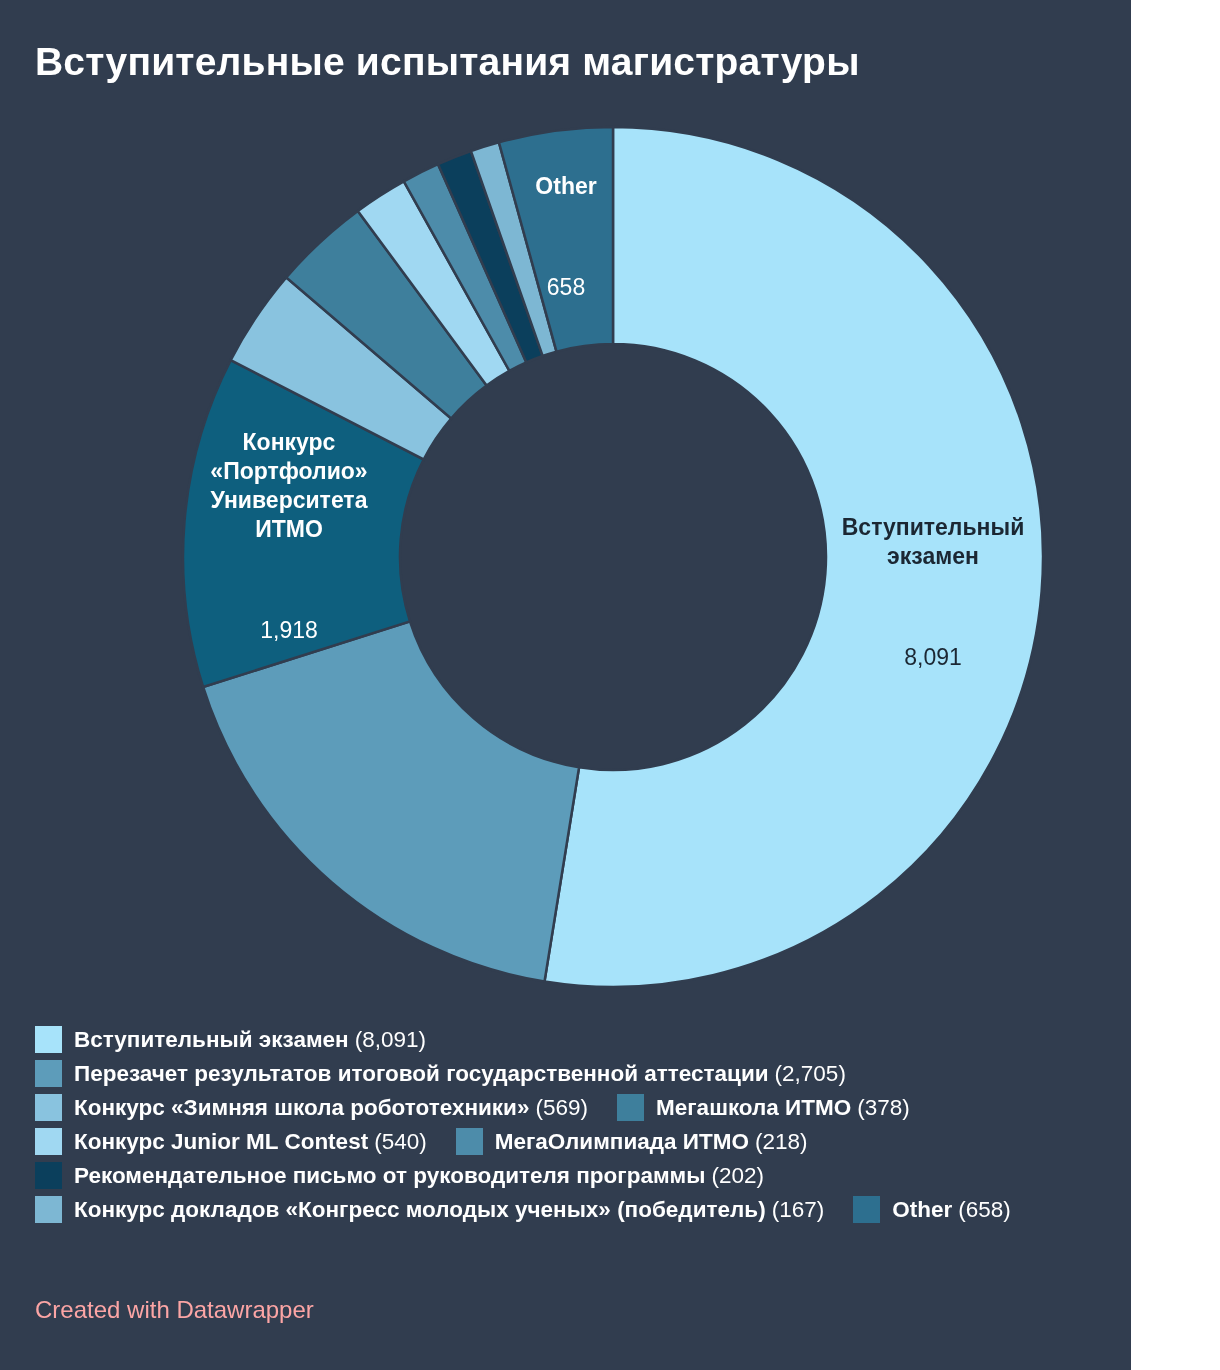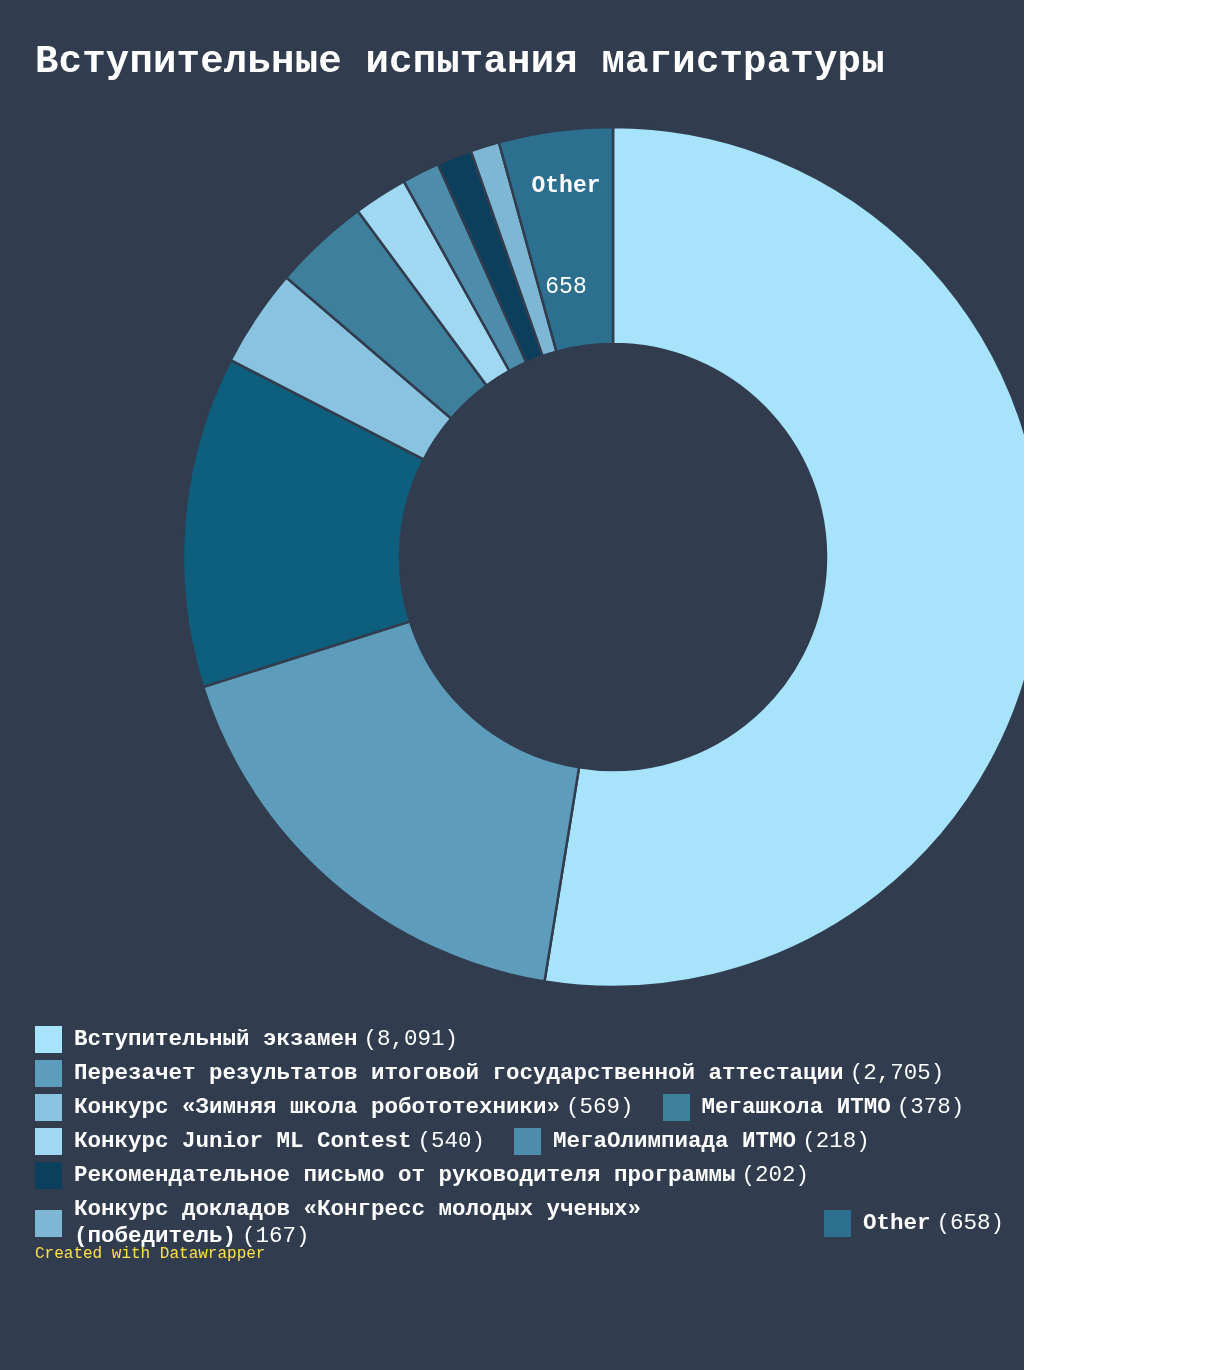--- a/index.html
+++ b/index.html
@@ -1,22 +1,22 @@
 <!DOCTYPE html>
 <html><head>
 <meta charset="utf-8">
 <style>
   html,body{margin:0;padding:0;}
   .stage{
     position:relative;
-    width:1024px;
+    width:1131px;
     height:1370px;
     background:#313D4F;
     overflow:hidden;
-    font-family:Liberation Mono, monospace;
+    font-family:Liberation Sans, sans-serif;
   }
   .chart-title{
     position:absolute;
     left:35px; top:40px;
     font-size:39px;
     font-weight:700;
     color:#FFFFFF;
     letter-spacing:0.2px;
   }
   #donut{position:absolute;left:0;top:0;}
@@ -57,23 +57,23 @@
   }
   .legend-text{
     color:#FFFFFF;
     font-size:22.5px;
     line-height:27px;
   }
   .legend-text .lg-label{font-weight:700;}
   .legend-text .lg-count{font-weight:400;margin-left:6px;}
   .credit{
     position:absolute;
-    left:35px; top:1245px;
-    font-size:16px;
-    color:#fde047;
+    left:35px; top:1296px;
+    font-size:24px;
+    color:#fca5a5;
     text-decoration:none;
   }
 </style>
 </head>
 <body>
 
 <div class="stage">
 
   <div class="chart-title">Вступительные испытания магистратуры</div>
 
@@ -83,22 +83,34 @@
       <path d="M 203.11 686.97 A 430 430 0 0 1 230.72 360.12 L 423.64 459.48 A 213 213 0 0 0 409.96 621.38 Z" fill="#0E5F7E" stroke="#313D4F" stroke-width="2.5"></path>
       <path d="M 230.72 360.12 A 430 430 0 0 1 286.28 277.44 L 451.16 418.52 A 213 213 0 0 0 423.64 459.48 Z" fill="#89C3DF" stroke="#313D4F" stroke-width="2.5"></path>
       <path d="M 286.28 277.44 A 430 430 0 0 1 357.82 210.91 L 486.60 385.56 A 213 213 0 0 0 451.16 418.52 Z" fill="#3E7F9C" stroke="#313D4F" stroke-width="2.5"></path>
       <path d="M 357.82 210.91 A 430 430 0 0 1 403.83 181.31 L 509.39 370.90 A 213 213 0 0 0 486.60 385.56 Z" fill="#A0D8F2" stroke="#313D4F" stroke-width="2.5"></path>
       <path d="M 403.83 181.31 A 430 430 0 0 1 438.03 164.21 L 526.33 362.43 A 213 213 0 0 0 509.39 370.90 Z" fill="#4D8CAA" stroke="#313D4F" stroke-width="2.5"></path>
       <path d="M 438.03 164.21 A 430 430 0 0 1 470.96 151.14 L 542.64 355.96 A 213 213 0 0 0 526.33 362.43 Z" fill="#0B3F5C" stroke="#313D4F" stroke-width="2.5"></path>
       <path d="M 470.96 151.14 A 430 430 0 0 1 498.93 142.41 L 556.49 351.63 A 213 213 0 0 0 542.64 355.96 Z" fill="#7DB7D3" stroke="#313D4F" stroke-width="2.5"></path>
       <path d="M 498.93 142.41 A 430 430 0 0 1 613.00 127.00 L 613.00 344.00 A 213 213 0 0 0 556.49 351.63 Z" fill="#2D6F8F" stroke="#313D4F" stroke-width="2.5"></path>
     </svg>
 
+  <div class="slice-label dark label-exam">
+    <div class="sl-name">Вступительный
+экзамен</div>
+    <div class="sl-value">8,091</div>
+  </div>
 
 
+  <div class="slice-label label-portfolio">
+    <div class="sl-name">Конкурс
+«Портфолио»
+Университета
+ИТМО</div>
+    <div class="sl-value">1,918</div>
+  </div>
 
   <div class="slice-label label-other">
     <div class="sl-name">Other</div>
     <div class="sl-value">658</div>
   </div>
 
   <div class="legend">
 
     <div class="legend-row">
       <div class="legend-item">

